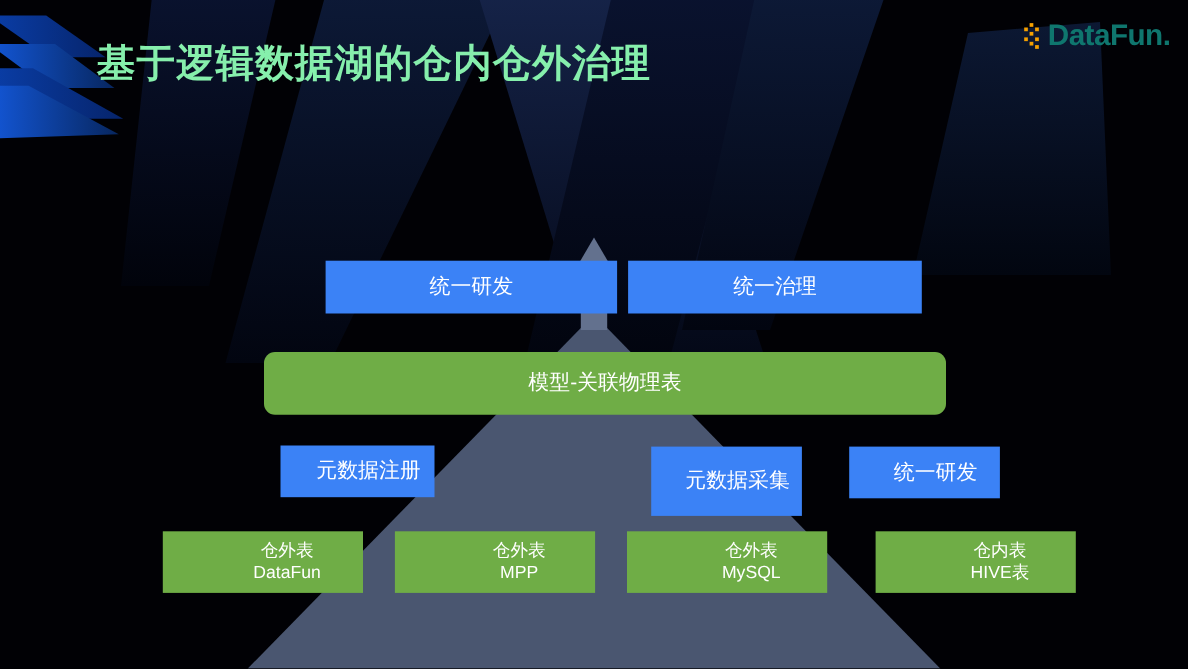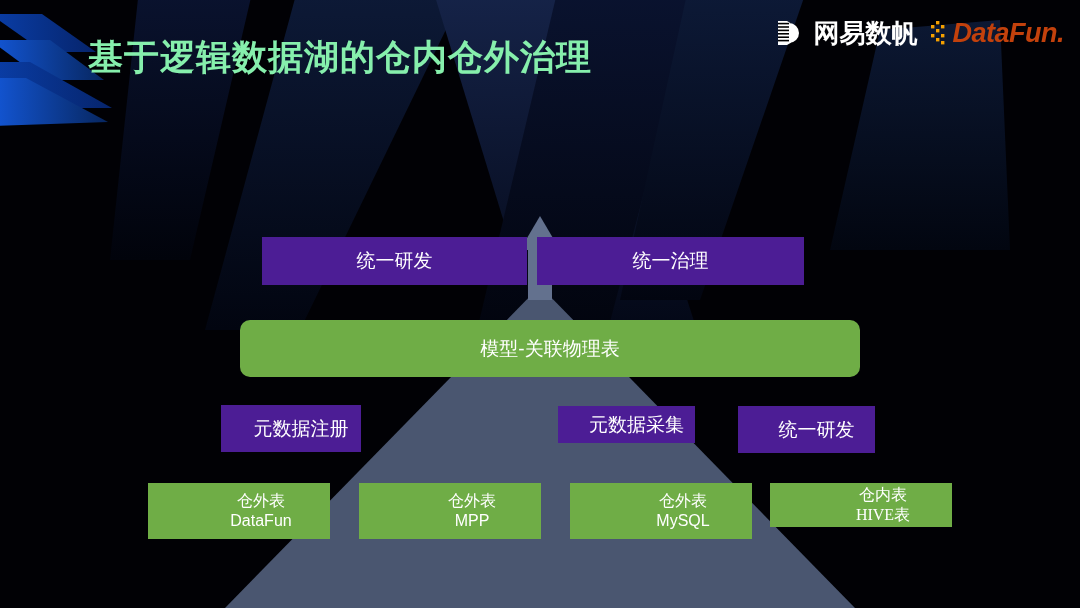--- a/index.html
+++ b/index.html
@@ -67,42 +67,41 @@
   }
   .logo-datafun {
     display: flex;
     align-items: center;
     gap: 4px;
   }
   .logo-datafun-dots { width: 17px; height: 24px; display: block; }
   .logo-datafun-text {
     font-size: 27px;
     font-weight: bold;
-    font-style: italic;
-    color: #c2410c;
+    color: #0f766e;
     line-height: 1;
     letter-spacing: -0.5px;
   }
 
   
   .diagram { position: absolute; inset: 0; }
   .pyramid-svg { position: absolute; left: 0; top: 0; }
 
   .node {
     position: absolute;
     display: flex;
     flex-direction: column;
     align-items: center;
     justify-content: center;
     color: #ffffff;
     text-align: center;
     line-height: 1.22;
     box-sizing: border-box;
   }
-  .node.blue  { background: #4c1d95; }
+  .node.blue  { background: #3b82f6; margin-left: 34px; }
   .node.green { background: #6fad46; }
 
   .node .l1 { display: block; }
   .node .l2 { display: block; }
 
   .tier-top    { font-size: 19px; }
   .tier-model  { font-size: 19px; }
   .tier-meta   { font-size: 19px; padding-left: 20px; }
   .tier-source { font-size: 16px; padding-left: 44px; }
 </style>
@@ -151,37 +150,20 @@
       <polygon points="-10,40 50,40 104,80 44,80" fill="url(#blueSharp2)"></polygon>
       <polygon points="-10,62 30,62 112,108 -10,108" fill="url(#blueSharp)"></polygon>
       <polygon points="-10,78 26,78 108,122 -10,126" fill="url(#blueSharp2)"></polygon>
     </svg>
   </div>
 
   <div class="slide-title">基于逻辑数据湖的仓内仓外治理</div>
 
   <div class="logos">
 
-    <div class="logo-netease">
-      <span class="logo-netease-mark">
-        <svg width="28" height="28" viewBox="0 0 28 28">
-          <path d="M2 2 h9 a13 13 0 0 1 0 24 h-9 z" fill="#ffffff"></path>
-          <g stroke="#000000" stroke-width="1.6">
-            <line x1="2" y1="4.6" x2="15" y2="4.6"></line>
-            <line x1="2" y1="8.0" x2="18" y2="8.0"></line>
-            <line x1="2" y1="11.4" x2="19" y2="11.4"></line>
-            <line x1="2" y1="14.8" x2="19" y2="14.8"></line>
-            <line x1="2" y1="18.2" x2="18" y2="18.2"></line>
-            <line x1="2" y1="21.6" x2="15" y2="21.6"></line>
-          </g>
-          <path d="M13 4 a10 10 0 0 1 0 20 z" fill="#ffffff"></path>
-        </svg>
-      </span>
-      <span class="logo-netease-text">网易数帆</span>
-    </div>
 
     <div class="logo-datafun">
       <span class="logo-datafun-dots">
         <svg width="17" height="24" viewBox="0 0 17 24">
           <g fill="#f5a000">
             <rect x="0" y="4" width="3.4" height="3.4"></rect>
             <rect x="5" y="0" width="3.4" height="3.4"></rect>
             <rect x="5" y="8" width="3.4" height="3.4"></rect>
             <rect x="10" y="4" width="3.4" height="3.4"></rect>
             <rect x="0" y="13" width="3.4" height="3.4"></rect>
@@ -214,39 +196,39 @@
       <span class="l1">统一治理</span>
     </div>
 
     <div class="node green tier-model" style="left:240px; top:320px; width:620px; height:57px;border-radius:10px;">
       <span class="l1">模型-关联物理表</span>
     </div>
 
     <div class="node blue tier-meta" style="left:221px; top:405px; width:140px; height:47px;">
       <span class="l1">元数据注册</span>
     </div>
-    <div class="node blue tier-meta" style="left:558px; top:406px; width:137px; height:37px;">
+    <div class="node blue tier-meta" style="left:558px; top:406px; width:137px; height:63px;">
       <span class="l1">元数据采集</span>
     </div>
     <div class="node blue tier-meta" style="left:738px; top:406px; width:137px; height:47px;">
       <span class="l1">统一研发</span>
     </div>
 
     <div class="node green tier-source" style="left:148px; top:483px; width:182px; height:56px;">
       <span class="l1">仓外表</span>
       <span class="l2">DataFun</span>
     </div>
     <div class="node green tier-source" style="left:359px; top:483px; width:182px; height:56px;">
       <span class="l1">仓外表</span>
       <span class="l2">MPP</span>
     </div>
     <div class="node green tier-source" style="left:570px; top:483px; width:182px; height:56px;">
       <span class="l1">仓外表</span>
       <span class="l2">MySQL</span>
     </div>
-    <div class="node green tier-source" style="left:770px; top:483px; width:182px; height:44px;font-family:Liberation Serif, serif;">
+    <div class="node green tier-source" style="left:796px; top:483px; width:182px; height:56px;">
       <span class="l1">仓内表</span>
       <span class="l2">HIVE表</span>
     </div>
 
   </div>
 
 </div>
 
 </body></html>

